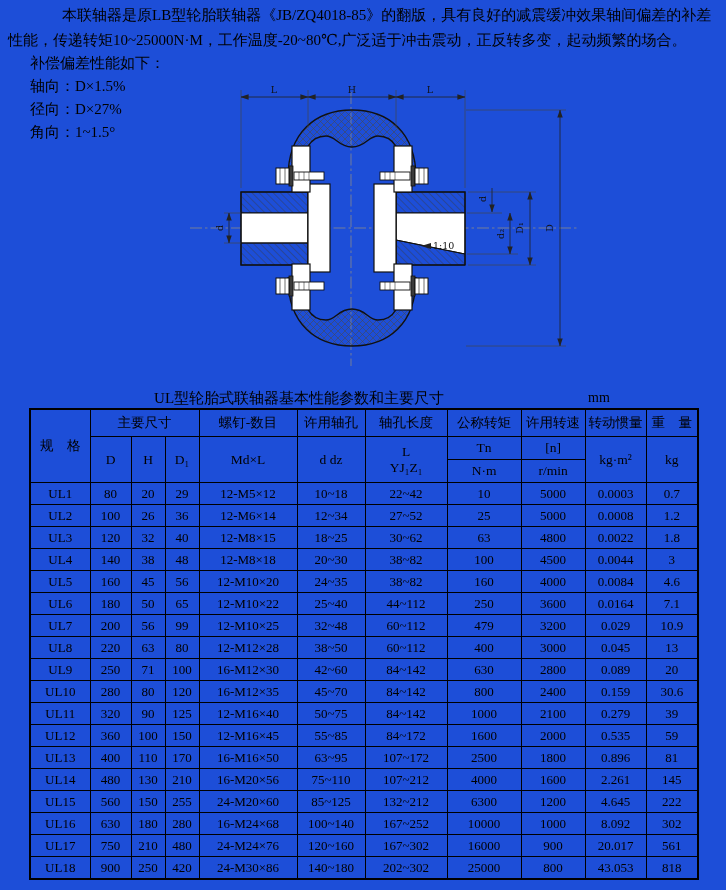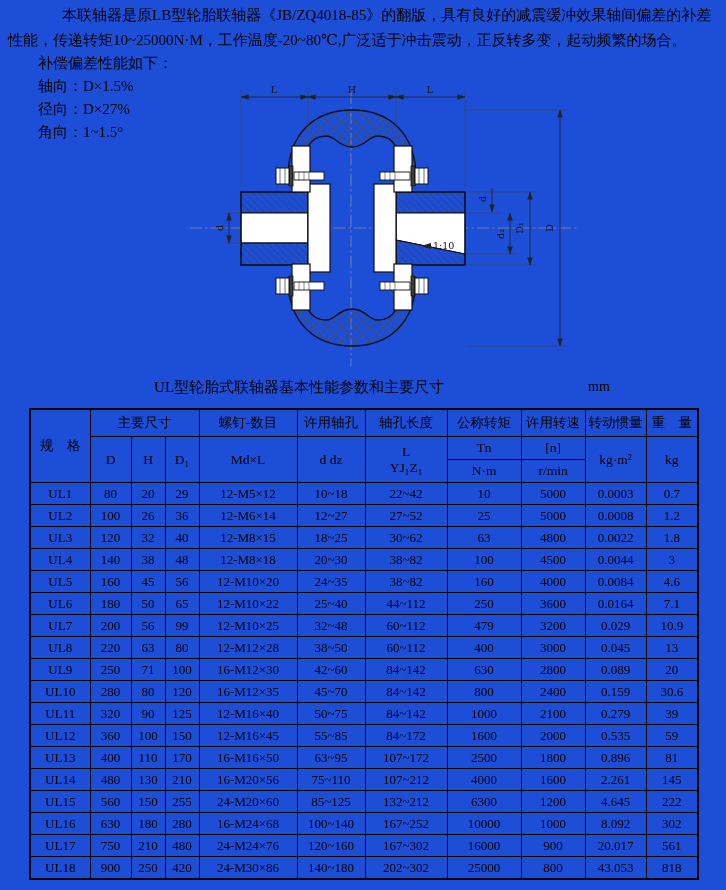--- a/index.html
+++ b/index.html
@@ -3,30 +3,30 @@
 <meta charset="utf-8">
 <style>
   html,body{margin:0;padding:0;background:#fff;}
   .page{
     position:relative;width:726px;height:890px;background:#1d4ed8;overflow:hidden;
     font-family:"Liberation Serif","DejaVu Serif",serif;color:#000;padding-left:32px;
   }
   
   .intro{position:absolute;top:3px;left:8px;width:712px;font-size:15px;line-height:24.5px;}
   .intro p{margin:0;text-indent:3.6em;}
-  .intro .sub{margin-left:30px;line-height:23px;}
+  .intro .sub{margin-left:22px;line-height:23px;}
   
   .drawing{position:absolute;top:76px;left:184px;}
   .cl{stroke:#8a8a8a;stroke-width:0.8;stroke-dasharray:12 3 2.5 3;fill:none;}
   .ext{stroke:#444;stroke-width:0.65;fill:none;}
   .dim{stroke:#222;stroke-width:0.8;}
   .ol{fill:none;stroke:#111;stroke-width:1.3;}
   .dl{font-family:"DejaVu Serif",serif;font-size:9.5px;fill:#111;}
   
-  .title-row{position:absolute;top:378px;left:0;width:575px;height:20px;font-size:15px;}
+  .title-row{position:absolute;top:389px;left:0;width:575px;height:20px;font-size:15px;}
   .tt{position:absolute;left:50%;transform:translateX(-46%);white-space:nowrap;}
   .unit{position:absolute;left:588px;top:1px;font-size:14px;}
   
   table.spec{
     position:absolute;top:408px;left:29px;width:669px;
     border-collapse:collapse;table-layout:fixed;
     border:2px solid #000;font-size:13px;
   }
   table.spec th,table.spec td{
     border:1px solid #000;font-weight:normal;text-align:center;
@@ -230,21 +230,21 @@
           <td>5000</td>
           <td>0.0003</td>
           <td>0.7</td>
         </tr>
         <tr>
           <td>UL2</td>
           <td>100</td>
           <td>26</td>
           <td>36</td>
           <td>12-M6×14</td>
-          <td>12~27</td>
+          <td>12~34</td>
           <td>27~52</td>
           <td>25</td>
           <td>5000</td>
           <td>0.0008</td>
           <td>1.2</td>
         </tr>
         <tr>
           <td>UL3</td>
           <td>120</td>
           <td>32</td>

